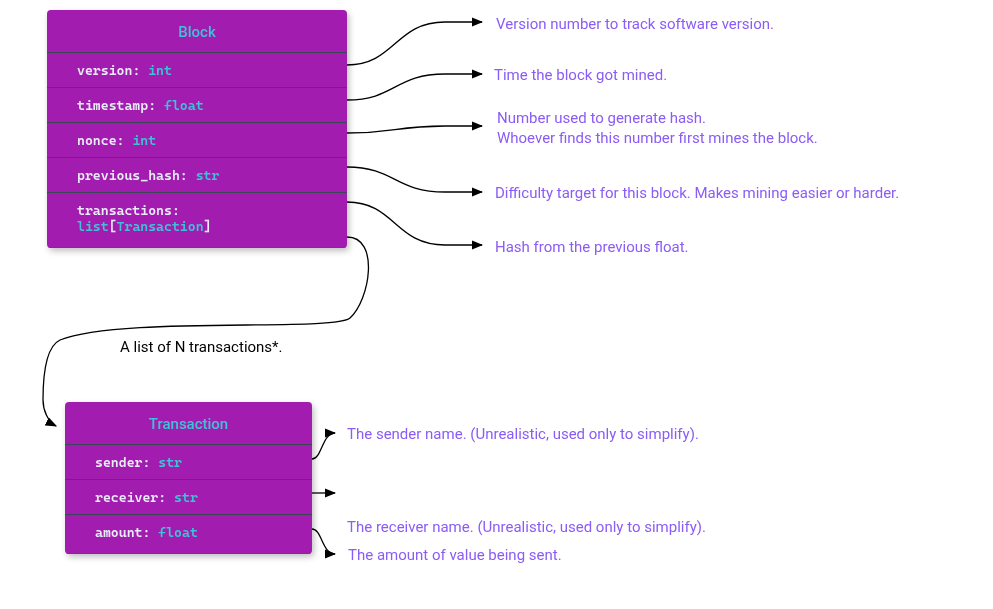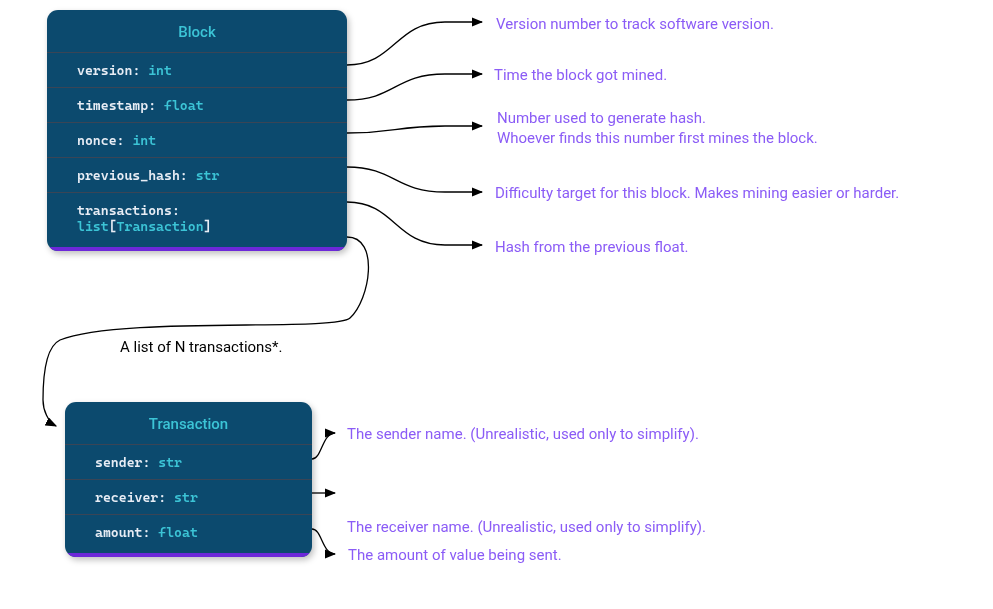--- a/index.html
+++ b/index.html
@@ -5,42 +5,42 @@
     * { margin: 0; padding: 0; box-sizing: border-box; }
     body {
       width: 993px;
       height: 609px;
       background: #ffffff;
       font-family: -apple-system, BlinkMacSystemFont, "Segoe UI", Roboto, sans-serif;
       position: relative;
     }
     .card {
       position: absolute;
-      background: #0c4a6e;
-      border-radius: 11px;
+      background: #a21caf;
+      border-radius: 4px;
       box-shadow: 2px 3px 6px rgba(0,0,0,0.25);
       overflow: hidden;
     }
     .card-header {
       text-align: center;
       color: #3cc4d6;
       padding: 13px 0 11px 0;
       font-size: 15px;
       font-weight: 500;
     }
     .card-row {
       border-top: 1px solid #3a4556;
       padding: 9px 30px;
       font-family: "SF Mono", Monaco, "Cascadia Code", "Roboto Mono", Consolas, monospace;
       font-size: 13.5px;
       color: #e8edf5;
       font-weight: 600;
     }
     .card-row:last-child {
-      border-bottom: 4px solid #6d28d9;
+      border-bottom: 1px solid #6d28d9;
       padding-bottom: 13px;
     }
     .type-int, .type-float, .type-str, .type-list { color: #3cc4d6; }
     .type-class { color: #3cc4d6; }
     .punct { color: #e8edf5; }
     .bracket { color: #e8edf5; }
     .desc {
       position: absolute;
       font-size: 15px;
       color: #8b5cf6;

